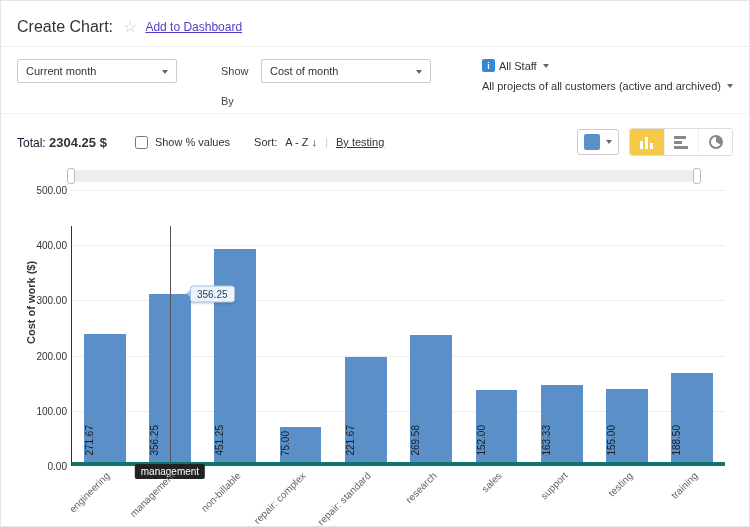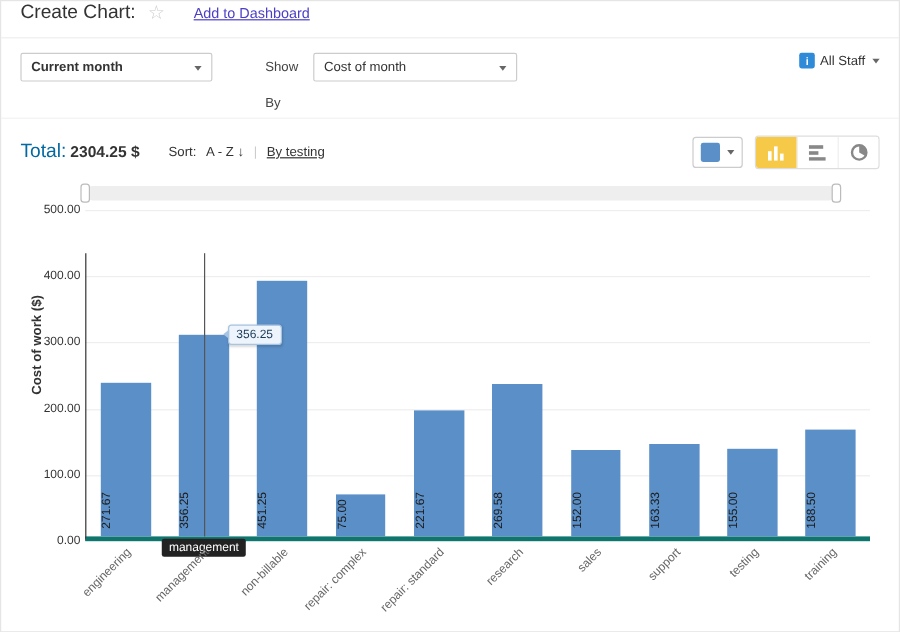--- a/index.html
+++ b/index.html
@@ -5,30 +5,30 @@
   * { box-sizing: border-box; }
   body {
     margin: 0;
     font-family: Arial, Helvetica, sans-serif;
     font-size: 12px;
     color: #333;
     background: #fff;
   }
   .page { width: 750px; height: 527px; border: 1px solid #e5e5e5; position: relative; }
   .header {
-    display: flex; align-items: center; padding: 0 16px 10px 16px;
+    display: flex; align-items: center; padding: 16px 16px 10px 16px;
     border-bottom: 1px solid #eee;
   }
   .header h1 { font-size: 16px; font-weight: normal; margin: 0 10px 0 0; color: #333; }
   .star { color: #ccc; font-size: 16px; margin-right: 8px; cursor: pointer; }
-  .add-link { color: #4b3fc7; text-decoration: underline; font-size: 12px; cursor: pointer; margin-left: 16px; }
+  .add-link { color: #4b3fc7; text-decoration: underline; font-size: 12px; cursor: pointer; }
   .controls-row {
     display: flex; align-items: flex-start; padding: 12px 16px 6px 16px; gap: 24px;
   }
-  .col1 { width: 180px; font-weight: bold; }
+  .col1 { width: 180px; }
   .col2 { flex: 0 0 auto; }
   .col3 { margin-left: auto; font-size: 11px; }
   .select {
     border: 1px solid #ccc; border-radius: 2px; height: 24px; line-height: 22px;
     padding: 0 20px 0 8px; font-size: 11px; background: #fff; position: relative;
     display: inline-block; min-width: 160px; cursor: pointer;
   }
   .select::after {
     content: ""; position: absolute; right: 8px; top: 10px;
     border-left: 3px solid transparent; border-right: 3px solid transparent;
@@ -43,21 +43,21 @@
     font-size:9px; align-items:center; justify-content:center; border-radius:2px; font-weight:bold;
   }
   .caret-down {
     display:inline-block; margin-left:2px;
     border-left:3px solid transparent; border-right:3px solid transparent; border-top:4px solid #666;
   }
   .summary-row {
     display:flex; align-items:center; padding: 14px 16px 10px 16px; gap: 24px;
     border-top: 1px solid #f2f2f2;
   }
-  .total-label { font-size: 16px; color:#0369a1; }
+  .total-label { font-size: 12px; color:#0f172a; }
   .total-value { font-weight: bold; font-size: 13px; }
   .show-pct { display:flex; align-items:center; gap:4px; font-size:11px; cursor:pointer;}
   .sort-group { display:flex; align-items:center; gap:8px; font-size:11px; }
   .sort-link { color:#333; cursor:pointer; }
   .sort-underline { text-decoration: underline; }
   .divider { color:#ccc; }
   .right-controls { margin-left:auto; display:flex; align-items:center; gap:10px; }
   .color-dd {
     width:42px; height:26px; border:1px solid #ccc; border-radius:3px; background:#fff;
     display:flex; align-items:center; justify-content:center; gap:4px; cursor:pointer;
@@ -151,28 +151,36 @@
       <span class="lbl">Show</span>
       <div class="select">Cost of month</div>
       <span class="lbl">By</span>
     </div>
     <div class="col3">
       <div class="filter-line">
         <span class="info-icon">i</span>
         <span>All Staff</span>
         <span class="caret-down"></span>
       </div>
+      <div class="filter-line">
+        <span>All projects of all customers (active and archived)</span>
+        <span class="caret-down"></span>
+      </div>
     </div>
   </div>
 
   <div class="summary-row">
     <div>
       <span class="total-label">Total:</span>
       <span class="total-value">2304.25 $</span>
     </div>
+    <label class="show-pct">
+      <input type="checkbox" style="">
+      <span>Show % values</span>
+    </label>
     <div class="sort-group">
       <span>Sort:</span>
       <span class="sort-link">
         <span>A - Z</span> ↓
       </span>
       <span class="divider">|</span>
       <span class="sort-link sort-underline">By testing</span>
     </div>
 
     <div class="right-controls">

